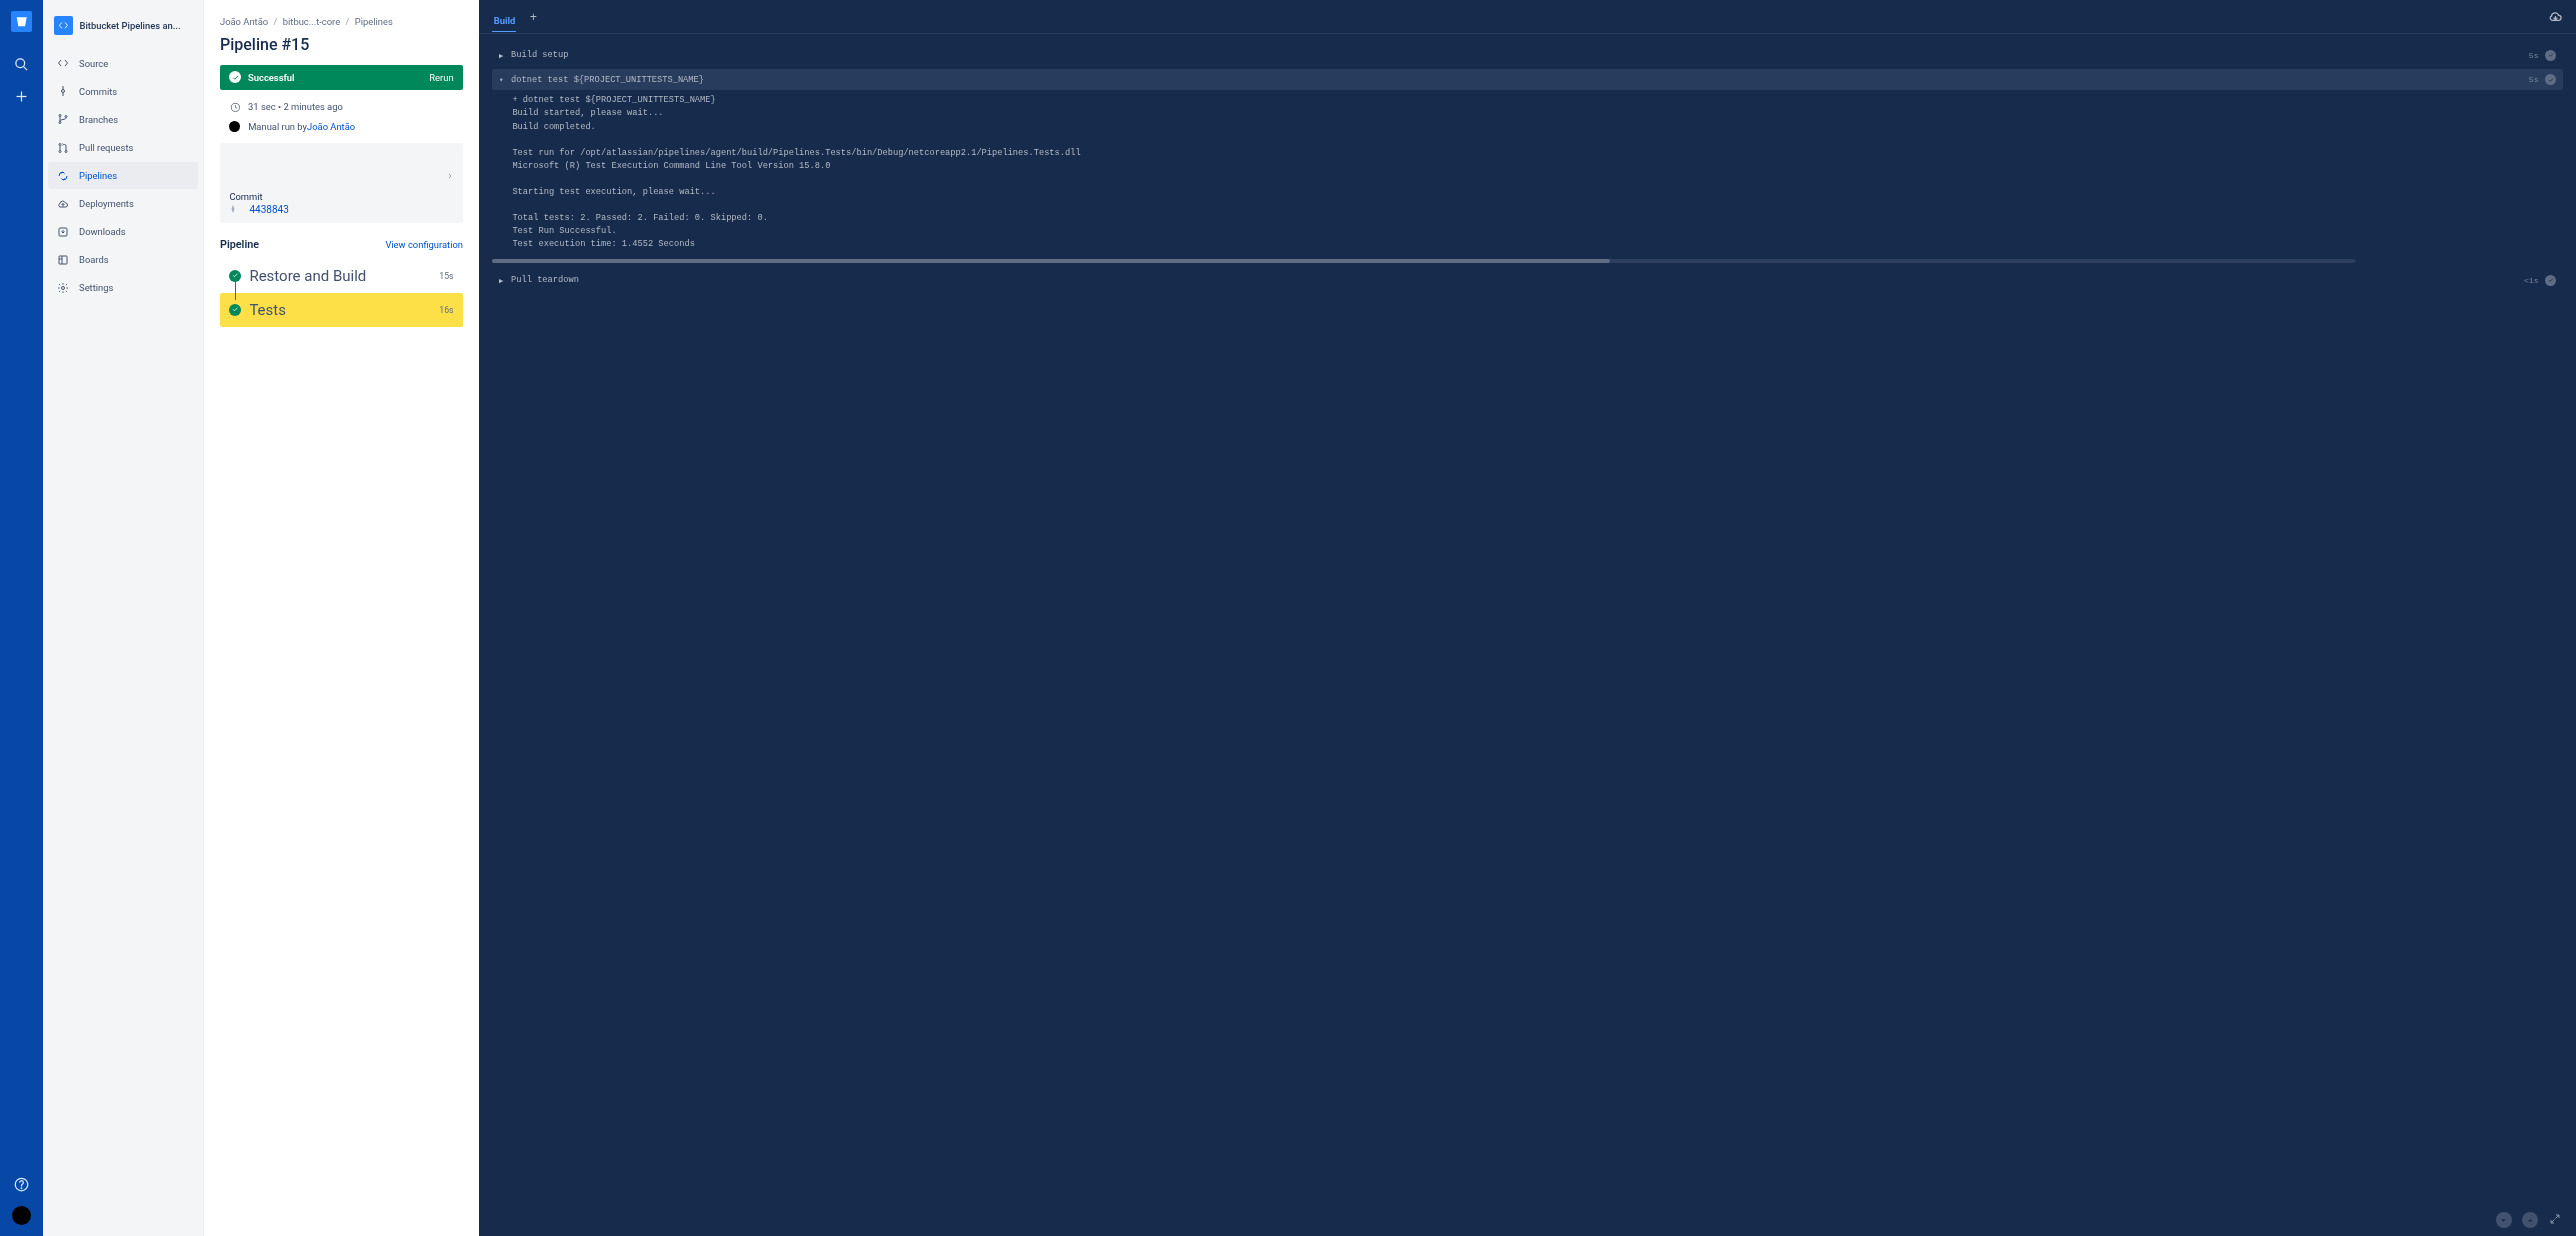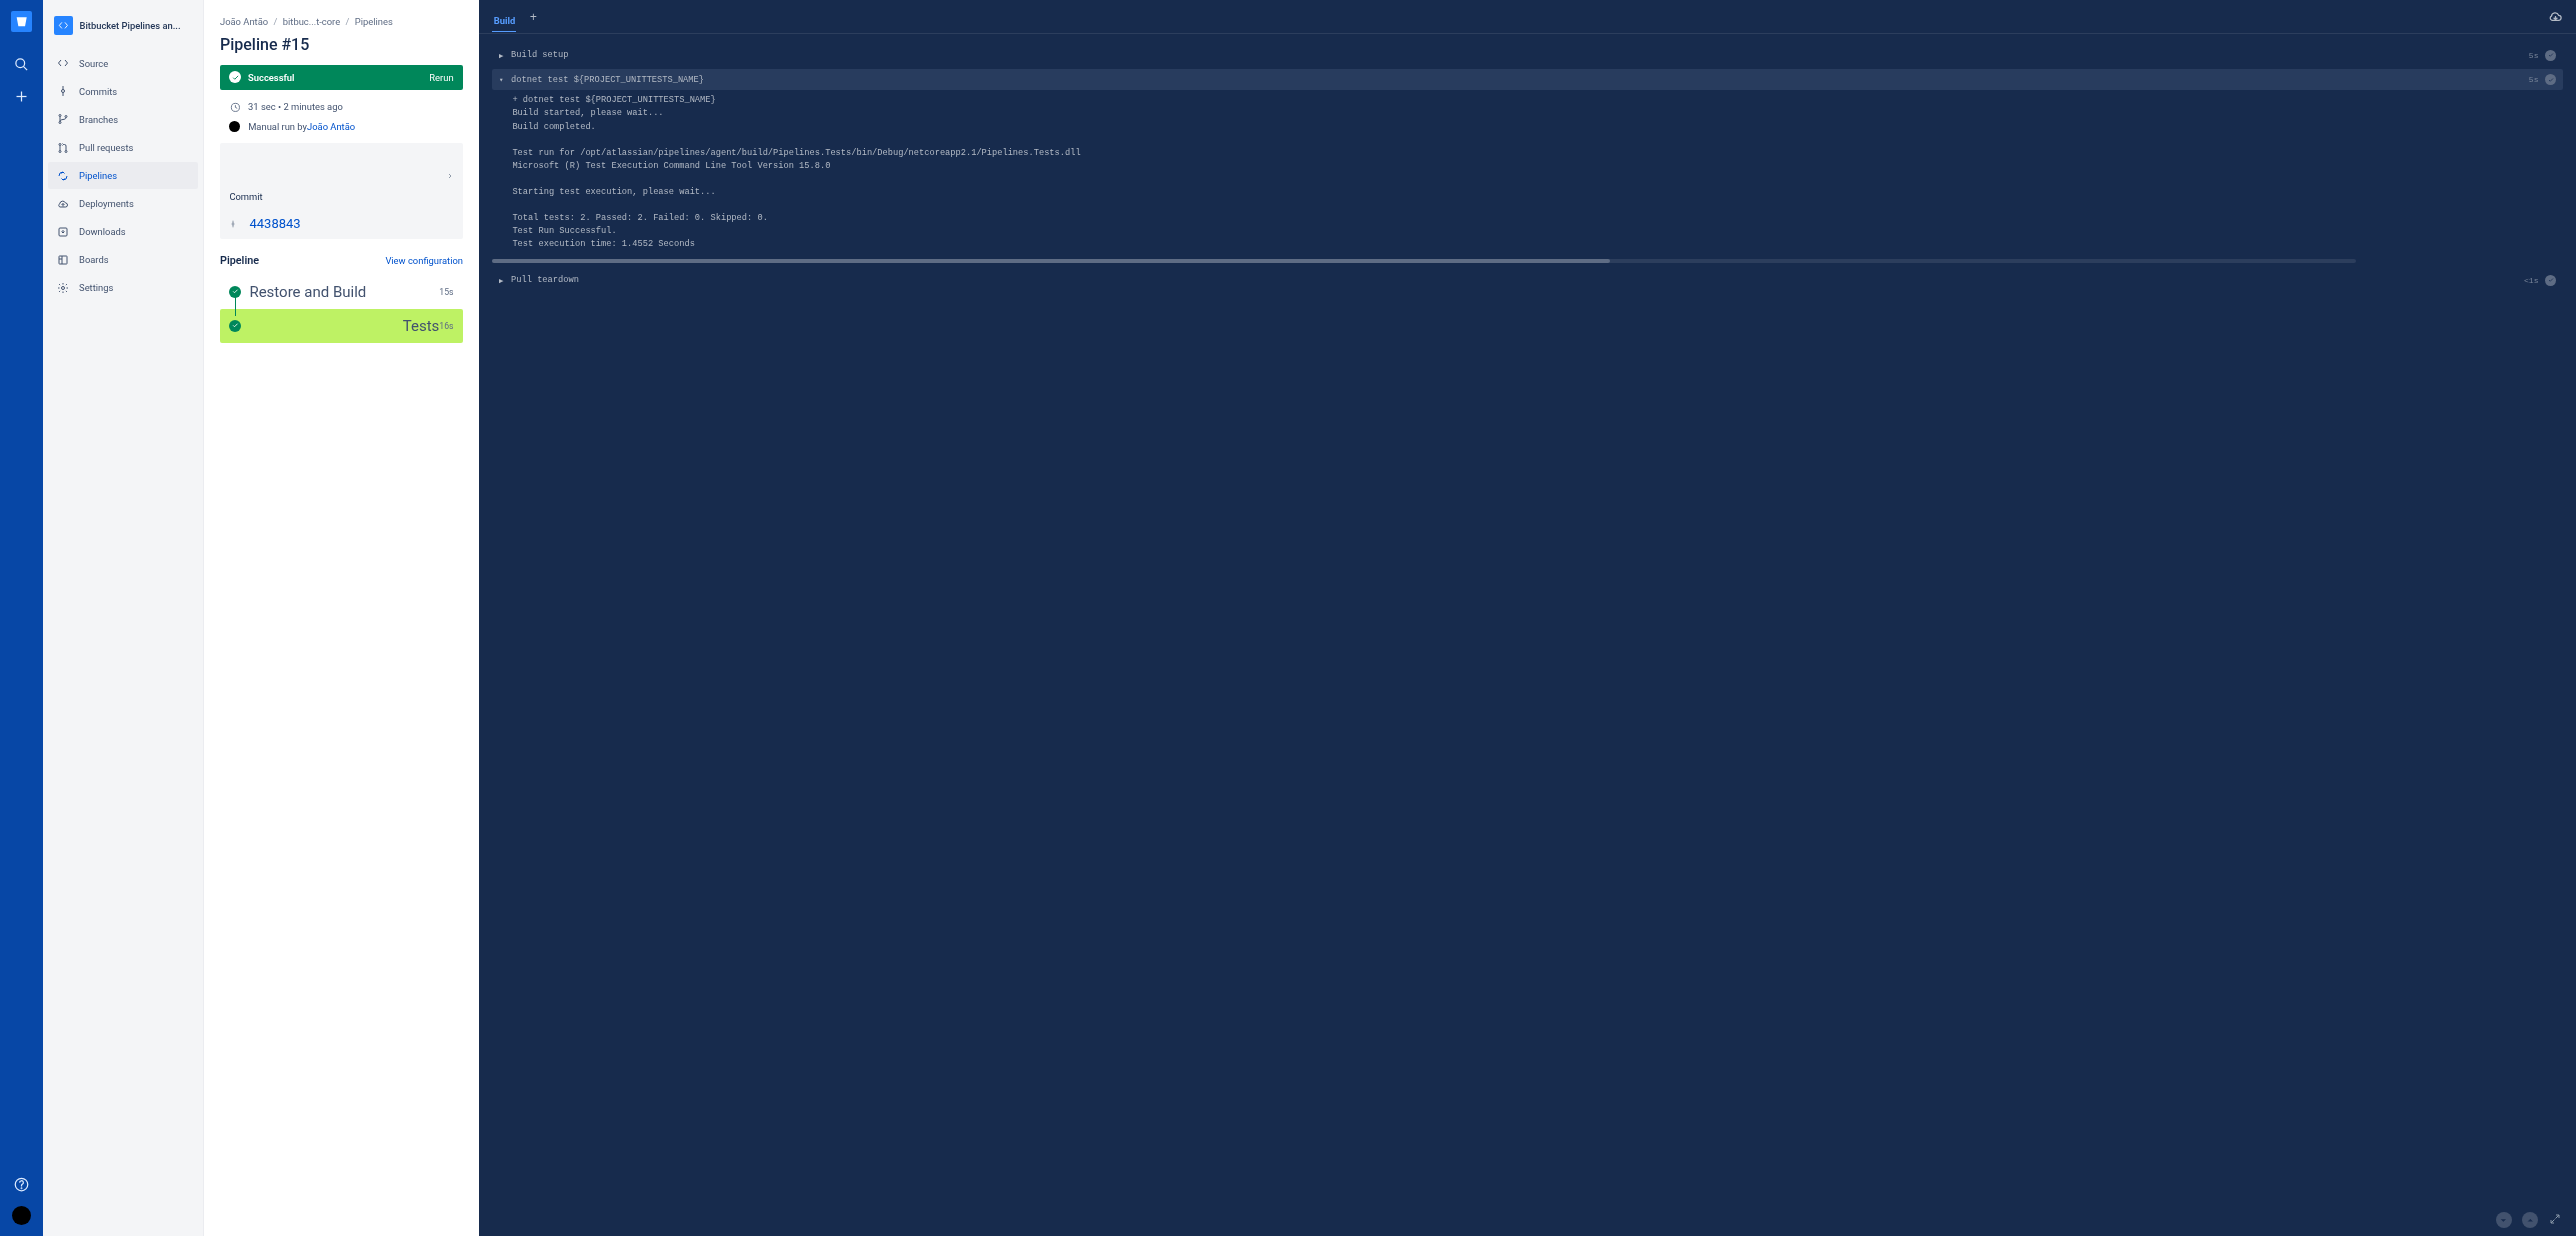--- a/index.html
+++ b/index.html
@@ -146,40 +146,40 @@
   margin-top: 10.8px;
 }
 .commit-card .commit-header {
   display: flex; align-items: center; justify-content: space-between;
   cursor: pointer;
 }
 .commit-card .commit-title { font-weight: 400; color: #172B4D; margin-top: 40px; }
 .commit-card .chevron svg { width: 8px; height: 8px; stroke: #5E6C84; stroke-width: 2; fill: none; }
 .commit-card .commit-hash {
   display: flex; align-items: center;
-  margin-top: 14px; font-size: 13px;
+  margin-top: 2px; font-size: 10px;
 }
 .commit-card .commit-hash .branch-icon svg { width: 8px; height: 8px; stroke: #5E6C84; fill: none; stroke-width: 2; margin-right: 5.4px; }
 .commit-card .commit-hash a { color: #0052CC; text-decoration: none; cursor: pointer; margin-left: 6.7px; }
 
 .section-header {
   display: flex; align-items: center; justify-content: space-between;
   margin: 15px 0 8px 0;
 }
 .section-header .title { font-weight: 600; font-size: 10.8px; }
 .section-header .link { color: #0052CC; font-size: 9.4px; cursor: pointer; }
 
 .step-list { position: relative; }
 .step-item {
   display: flex; align-items: center;
   padding: 8px 9.4px;
   border-radius: 2px;
   cursor: pointer;
 }
-.step-item.active { background: #bef264; text-align: right; }
+.step-item.active { background: #fde047; }
 .step-item .step-check {
   width: 12px; height: 12px;
   background: #00875A; border-radius: 50%;
   display: flex; align-items: center; justify-content: center;
   margin-right: 8px;
   z-index: 1;
 }
 .step-item .step-check svg { width: 6.7px; height: 6.7px; stroke: #fff; stroke-width: 3; fill: none; }
 .step-item .step-name { flex: 1; color: #42526E; font-size: 15px; }
 .step-item .step-time { color: #5E6C84; font-size: 8.7px; }

